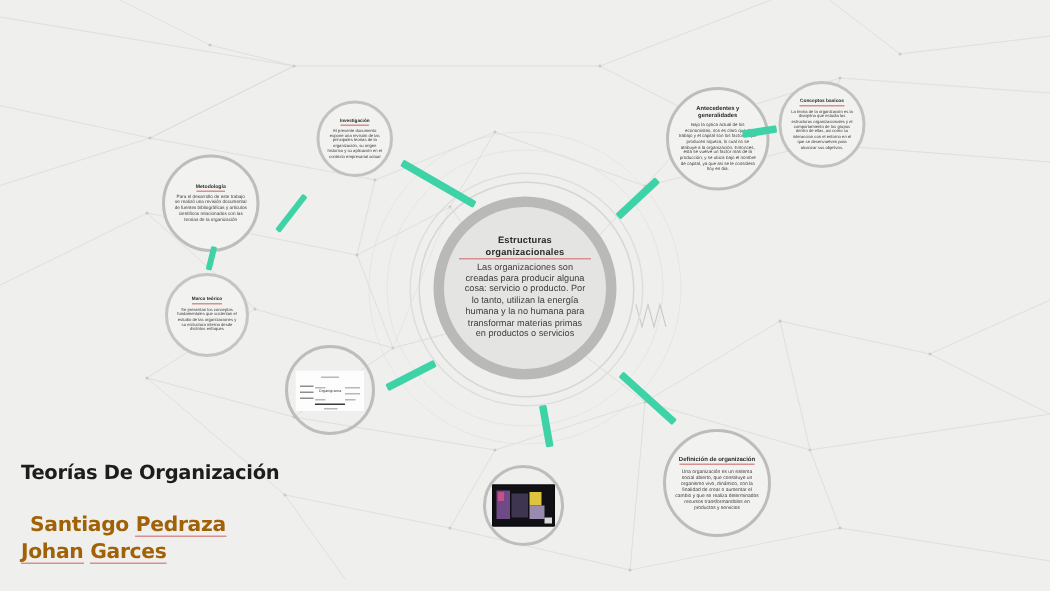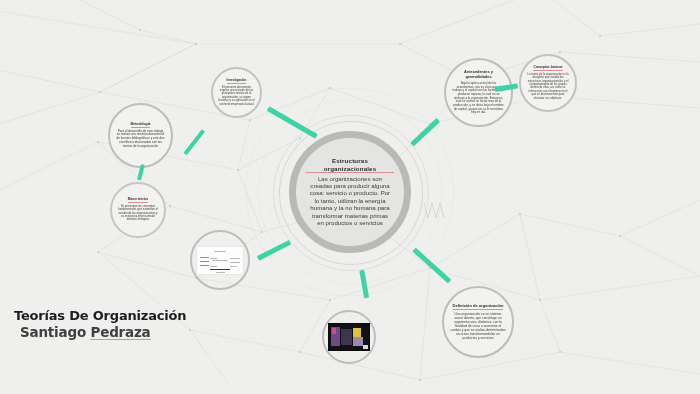--- a/index.html
+++ b/index.html
@@ -209,24 +209,25 @@
   }
   .main-title {
     font-family: "DejaVu Sans", sans-serif;
     font-size: 13px;
     font-weight: bold;
     color: #1d1d1d;
     letter-spacing: -0.2px;
     white-space: nowrap;
   }
   .authors {
+    margin-top: 18px;
     font-family: "DejaVu Sans", sans-serif;
     font-size: 13.5px;
     font-weight: bold;
-    color: #404040;
+    color: #a16207;
     letter-spacing: -0.2px;
     line-height: 1.35;
   }
   .authors .ln { white-space: nowrap; }
   .authors .ln1 { padding-left: 6px; }
   .u-red {
     border-bottom: 1px solid #d98f8f;
     display: inline-block;
     line-height: 1.05;
   }
@@ -383,16 +384,17 @@
 
   <div class="node center-node">
     <div class="ntitle">Estructuras organizacionales</div>
     <div class="nbody">Las organizaciones son creadas para producir alguna cosa: servicio o producto. Por lo tanto, utilizan la energía humana y la no humana para transformar materias primas en productos o servicios</div>
   </div>
 
   <div class="titleblock">
     <div class="main-title">Teorías De Organización</div>
     <div class="authors">
       <div class="ln ln1"><span>Santiago </span><span class="u-red">Pedraza</span></div>
+      <div class="ln"><span class="u-red">Johan</span> <span class="u-red">Garces</span></div>
     </div>
   </div>
 
 </div>
 
 </body></html>

